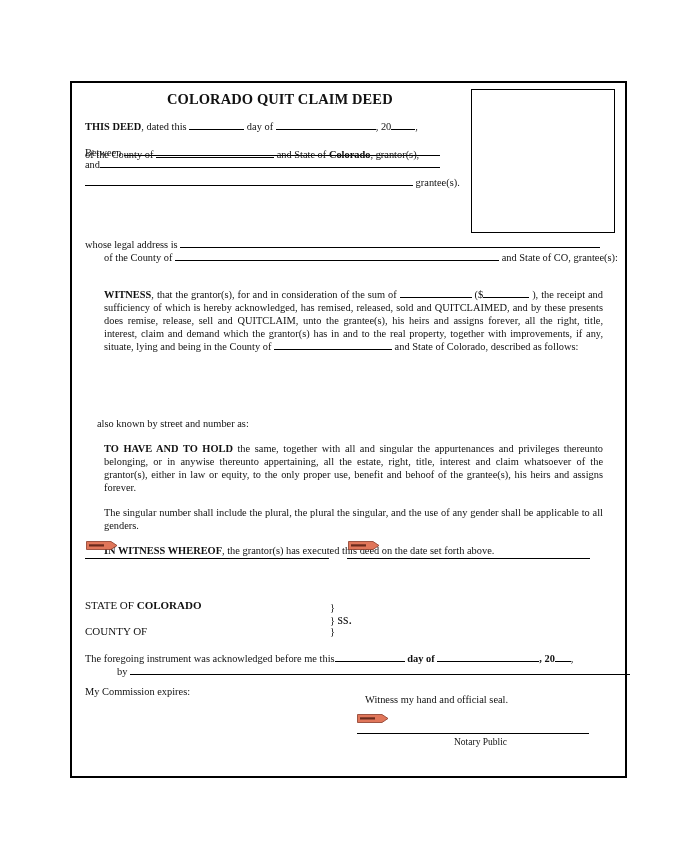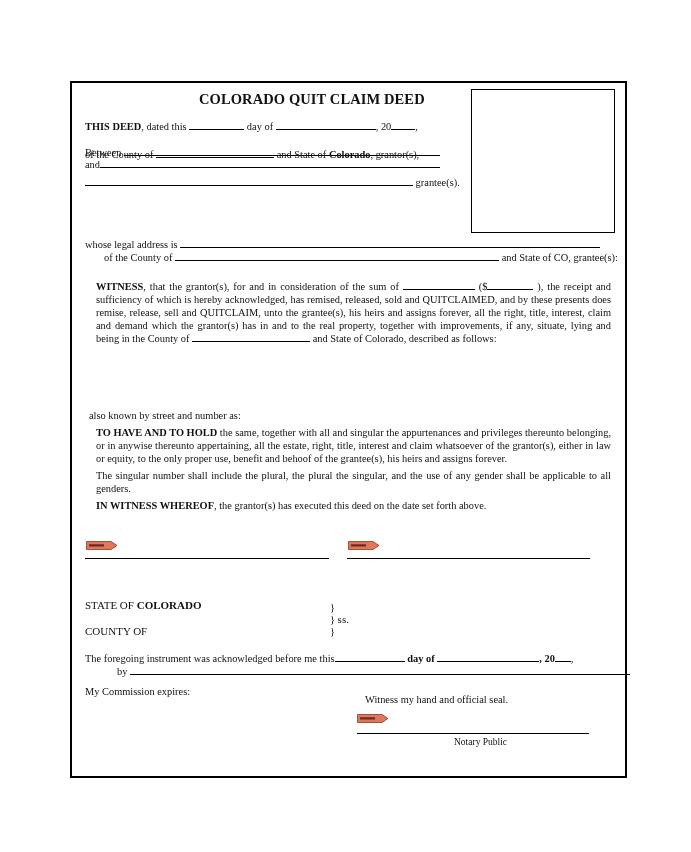--- a/index.html
+++ b/index.html
@@ -1,26 +1,26 @@
 <!DOCTYPE html>
 <html><head>
 <meta charset="utf-8">
 <style>
   html, body { margin:0; padding:0; background:#ffffff; }
   body { width:691px; height:852px; position:relative; overflow:hidden;
          font-family:"Liberation Serif", "DejaVu Serif", serif; color:#111; }
   .page { position:absolute; left:70px; top:81px; width:553px; height:693px;
           border:2px solid #000; }
   .abs { position:absolute; white-space:nowrap; font-size:10.4px; line-height:13px; }
-  .title { position:absolute; left:95px; top:8px; font-size:14.5px; font-weight:bold; letter-spacing:0.1px;margin-left:32px; }
+  .title { position:absolute; left:95px; top:8px; font-size:14.5px; font-weight:bold; letter-spacing:0.1px; }
   .b { font-weight:bold; }
   .u { display:inline-block; border-bottom:1px solid #000; height:9px; vertical-align:baseline; }
   .stamp-box { position:absolute; left:399px; top:6px; width:142px; height:142px; border:1.4px solid #000; }
   .para { position:absolute; left:13px; width:530px; font-size:10.4px; line-height:13px; text-align:justify; }
-  .para p { margin:4px; }
+  .para p { margin:12px; }
   .ind { padding-left:7px; }
   .sigline { position:absolute; height:0; border-top:1.3px solid #000; }
   .tag { position:absolute; width:28px; height:8px; }
   .tag svg { display:block; }
 </style>
 </head>
 <body>
 
 <div class="page">
   <div class="title">COLORADO QUIT CLAIM  DEED</div>
@@ -105,21 +105,21 @@
   </div>
   <div class="sigline" style="left:275px; width:243px; top:475px;"></div>
 
   <div class="abs" style="left:13px; top:516px; font-size:11px;">
     <span>STATE OF </span><span class="b">COLORADO</span>
   </div>
   <div class="abs" style="left:13px; top:542px; font-size:11px;">COUNTY OF</div>
 
   <div class="abs" style="left:258px; top:518px;">}</div>
   <div class="abs" style="left:258px; top:530px;">
-    <span>}</span>&nbsp;<span style="font-size:11px">ss.</span>
+    <span>}</span>&nbsp;<span style="font-size:14px">ss.</span>
   </div>
   <div class="abs" style="left:258px; top:542px;">}</div>
 
   <div class="abs" style="left:13px; top:569px;">
     <span>The foregoing instrument was acknowledged before me this</span><span class="u" style="width:70px"></span>
     <span class="b">day of</span>
     <span class="u" style="width:102px"></span><span class="b">, 20</span><span class="u" style="width:16px"></span><span>,</span>
   </div>
   <div class="abs" style="left:13px; top:582px;padding-left:32px;">
     <span>by</span>

